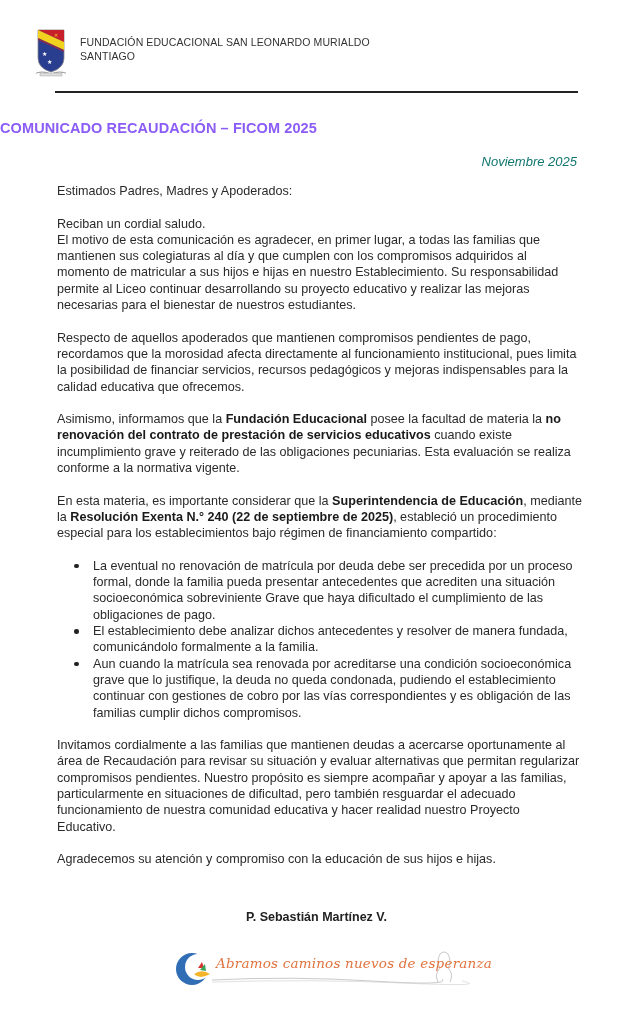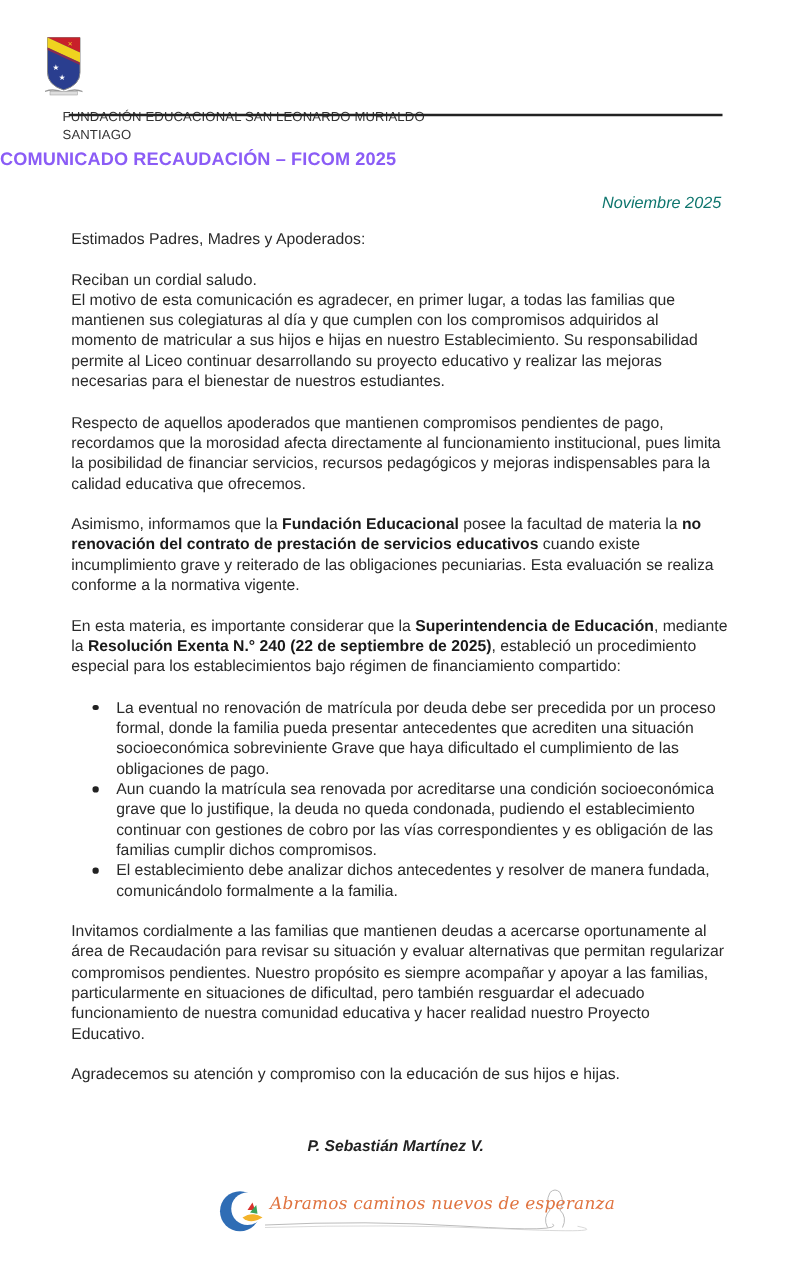--- a/index.html
+++ b/index.html
@@ -14,21 +14,20 @@
       overflow: hidden;
       font-family: "Liberation Sans", "DejaVu Sans", sans-serif;
       color: #2a2a2a;
     }
     .header {
       position: absolute;
       left: 36px;
       top: 28px;
       display: flex;
       align-items: flex-start;
-      flex-direction: column;
     }
     .crest {
       width: 30px;
       height: 52px;
       position: relative;
     }
     .crest svg { display: block; }
     .org-lines {
       margin-left: 14px;
       margin-top: 8px;
@@ -96,21 +95,20 @@
       border-radius: 50%;
       background: #222;
     }
     .signature {
       position: absolute;
       left: 0;
       width: 633px;
       top: 910px;
       text-align: center;
       font-size: 12.5px;
-      font-style: italic;
       font-weight: bold;
       color: #222;
     }
     .banner {
       position: absolute;
       left: 172px;
       top: 948px;
       width: 300px;
       height: 42px;
     }
@@ -161,22 +159,22 @@
   <p>El motivo de esta comunicación es agradecer, en primer lugar, a todas las familias que mantienen sus colegiaturas al día y que cumplen con los compromisos adquiridos al momento de matricular a sus hijos e hijas en nuestro Establecimiento. Su responsabilidad permite al Liceo continuar desarrollando su proyecto educativo y realizar las mejoras necesarias para el bienestar de nuestros estudiantes.</p>
 
   <p>Respecto de aquellos apoderados que mantienen compromisos pendientes de pago, recordamos que la morosidad afecta directamente al funcionamiento institucional, pues limita la posibilidad de financiar servicios, recursos pedagógicos y mejoras indispensables para la calidad educativa que ofrecemos.</p>
 
   <p><span>Asimismo, informamos que la </span><b>Fundación Educacional</b><span> posee la facultad de materia la </span><b>no renovación del contrato de prestación de servicios educativos</b><span> cuando existe incumplimiento grave y reiterado de las obligaciones pecuniarias. Esta evaluación se realiza conforme a la normativa vigente.</span></p>
 
   <p><span>En esta materia, es importante considerar que la </span><b>Superintendencia de Educación</b><span>, mediante la </span><b>Resolución Exenta N.° 240 (22 de septiembre de 2025)</b><span>, estableció un procedimiento especial para los establecimientos bajo régimen de financiamiento compartido:</span></p>
 
   <ul class="bullets">
     <li><span class="dot"></span><span>La eventual no renovación de matrícula por deuda debe ser precedida por un proceso formal, donde la familia pueda presentar antecedentes que acrediten una situación socioeconómica sobreviniente Grave  que haya dificultado el cumplimiento de las obligaciones de pago.</span></li>
+    <li><span class="dot"></span><span>El establecimiento debe analizar dichos antecedentes y resolver de manera fundada, comunicándolo formalmente a la familia.</span></li>
     <li><span class="dot"></span><span>Aun cuando la matrícula sea renovada por acreditarse una condición socioeconómica grave que lo justifique, la deuda no queda condonada, pudiendo el establecimiento continuar con gestiones de cobro por las vías correspondientes y es obligación de las familias cumplir dichos compromisos.</span></li>
-    <li><span class="dot"></span><span>El establecimiento debe analizar dichos antecedentes y resolver de manera fundada, comunicándolo formalmente a la familia.</span></li>
   </ul>
 
   <p>Invitamos cordialmente a las familias que mantienen deudas a acercarse oportunamente al área de Recaudación para revisar su situación y evaluar alternativas que permitan regularizar compromisos pendientes. Nuestro propósito es siempre acompañar y apoyar a las familias, particularmente en situaciones de dificultad, pero también resguardar el adecuado funcionamiento de nuestra comunidad educativa y hacer realidad nuestro Proyecto Educativo.</p>
 
   <p>Agradecemos su atención y compromiso con la educación de sus hijos e hijas.</p>
 </div>
 
 <div class="signature">P. Sebastián Martínez V.</div>
 
 <div class="banner">

